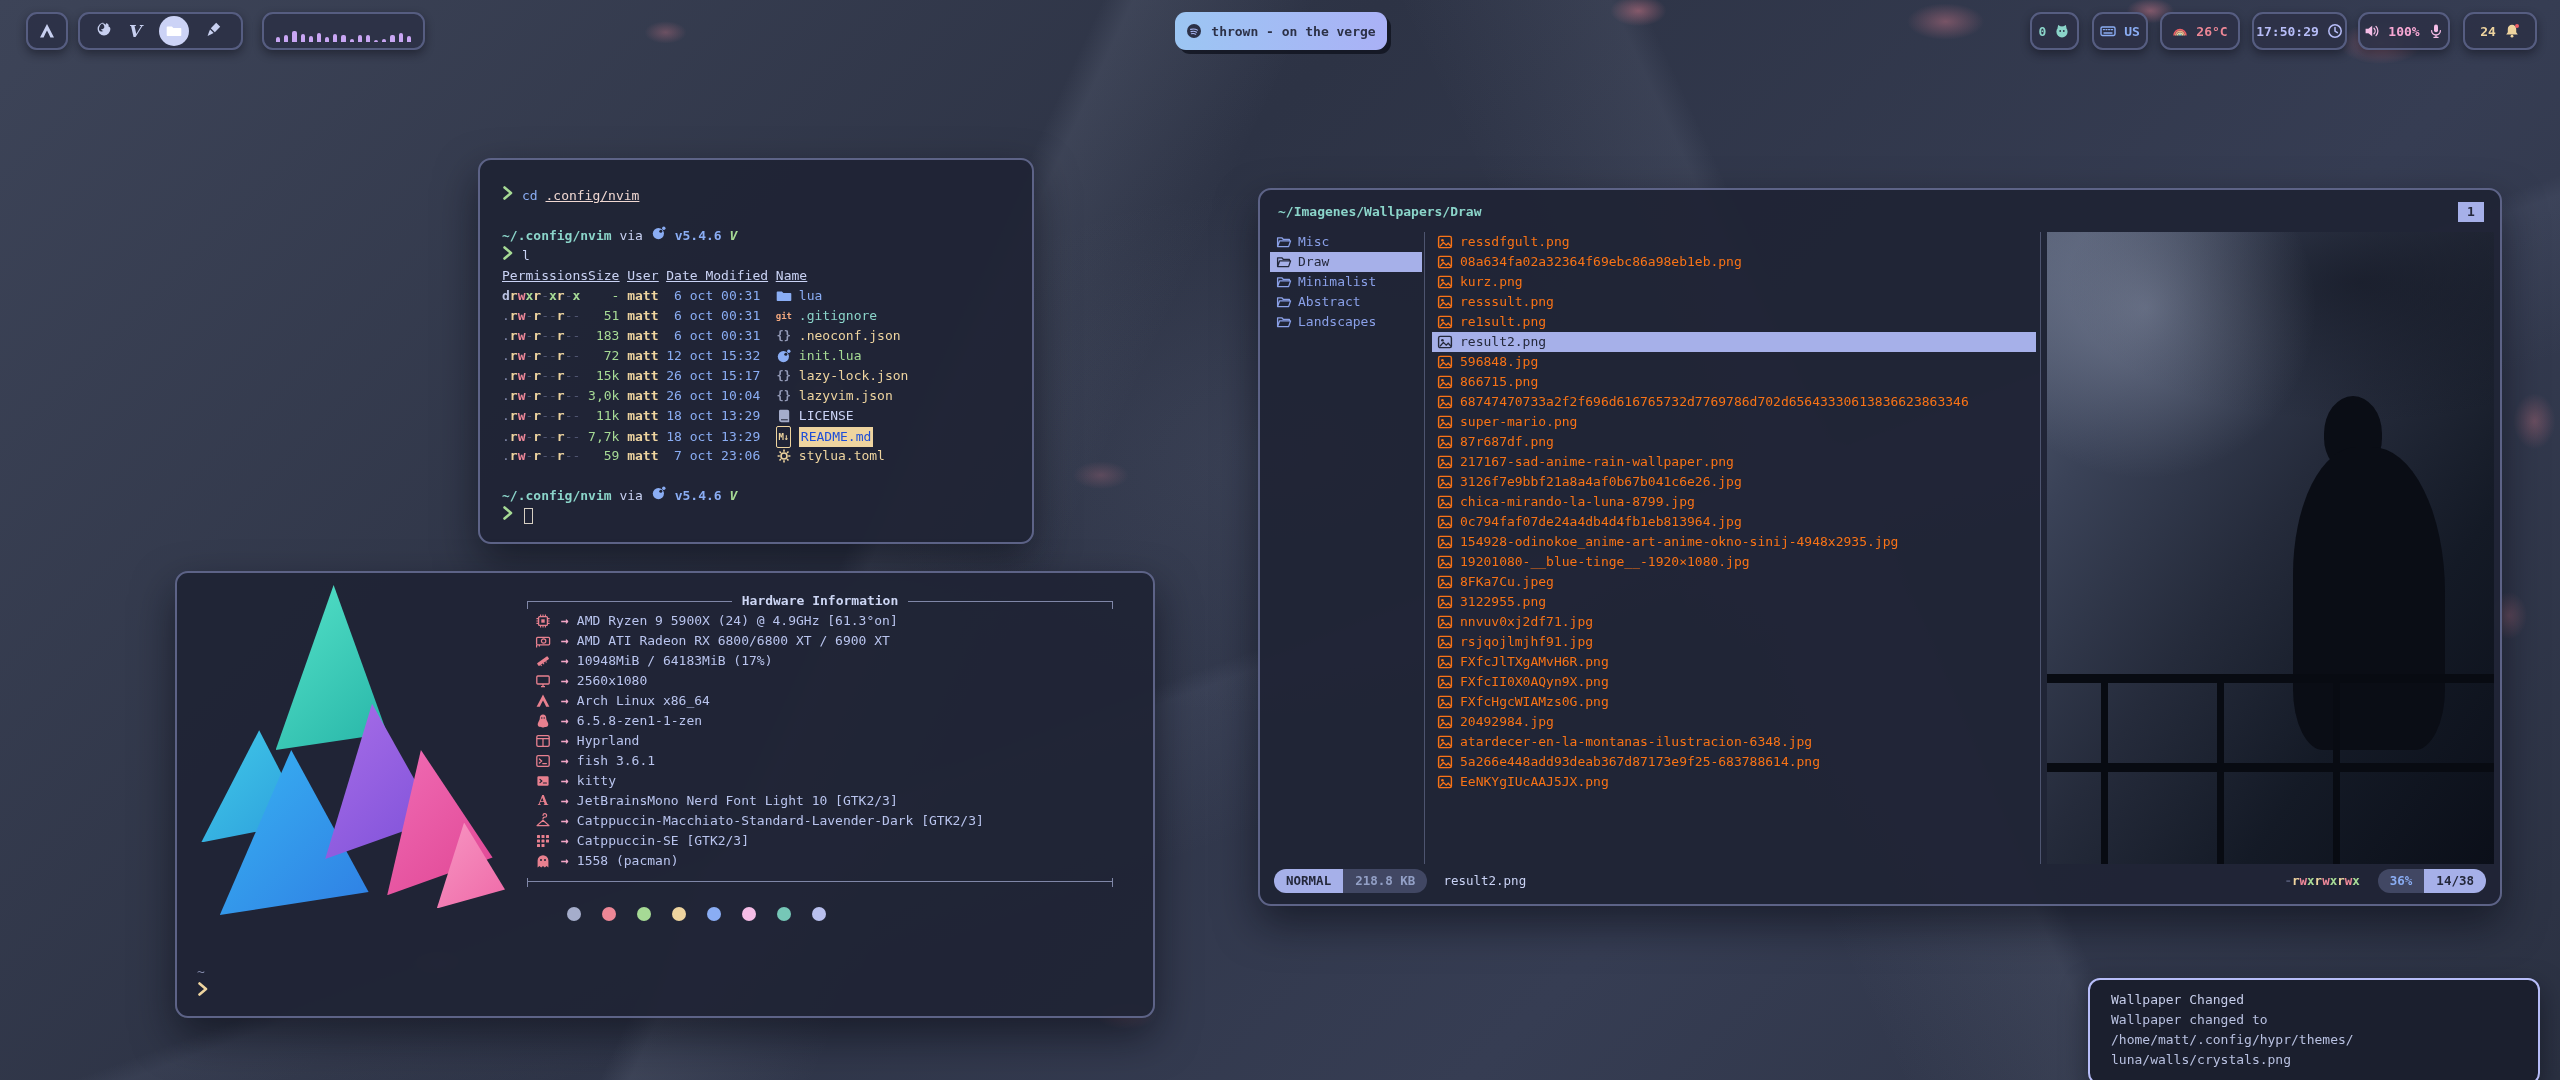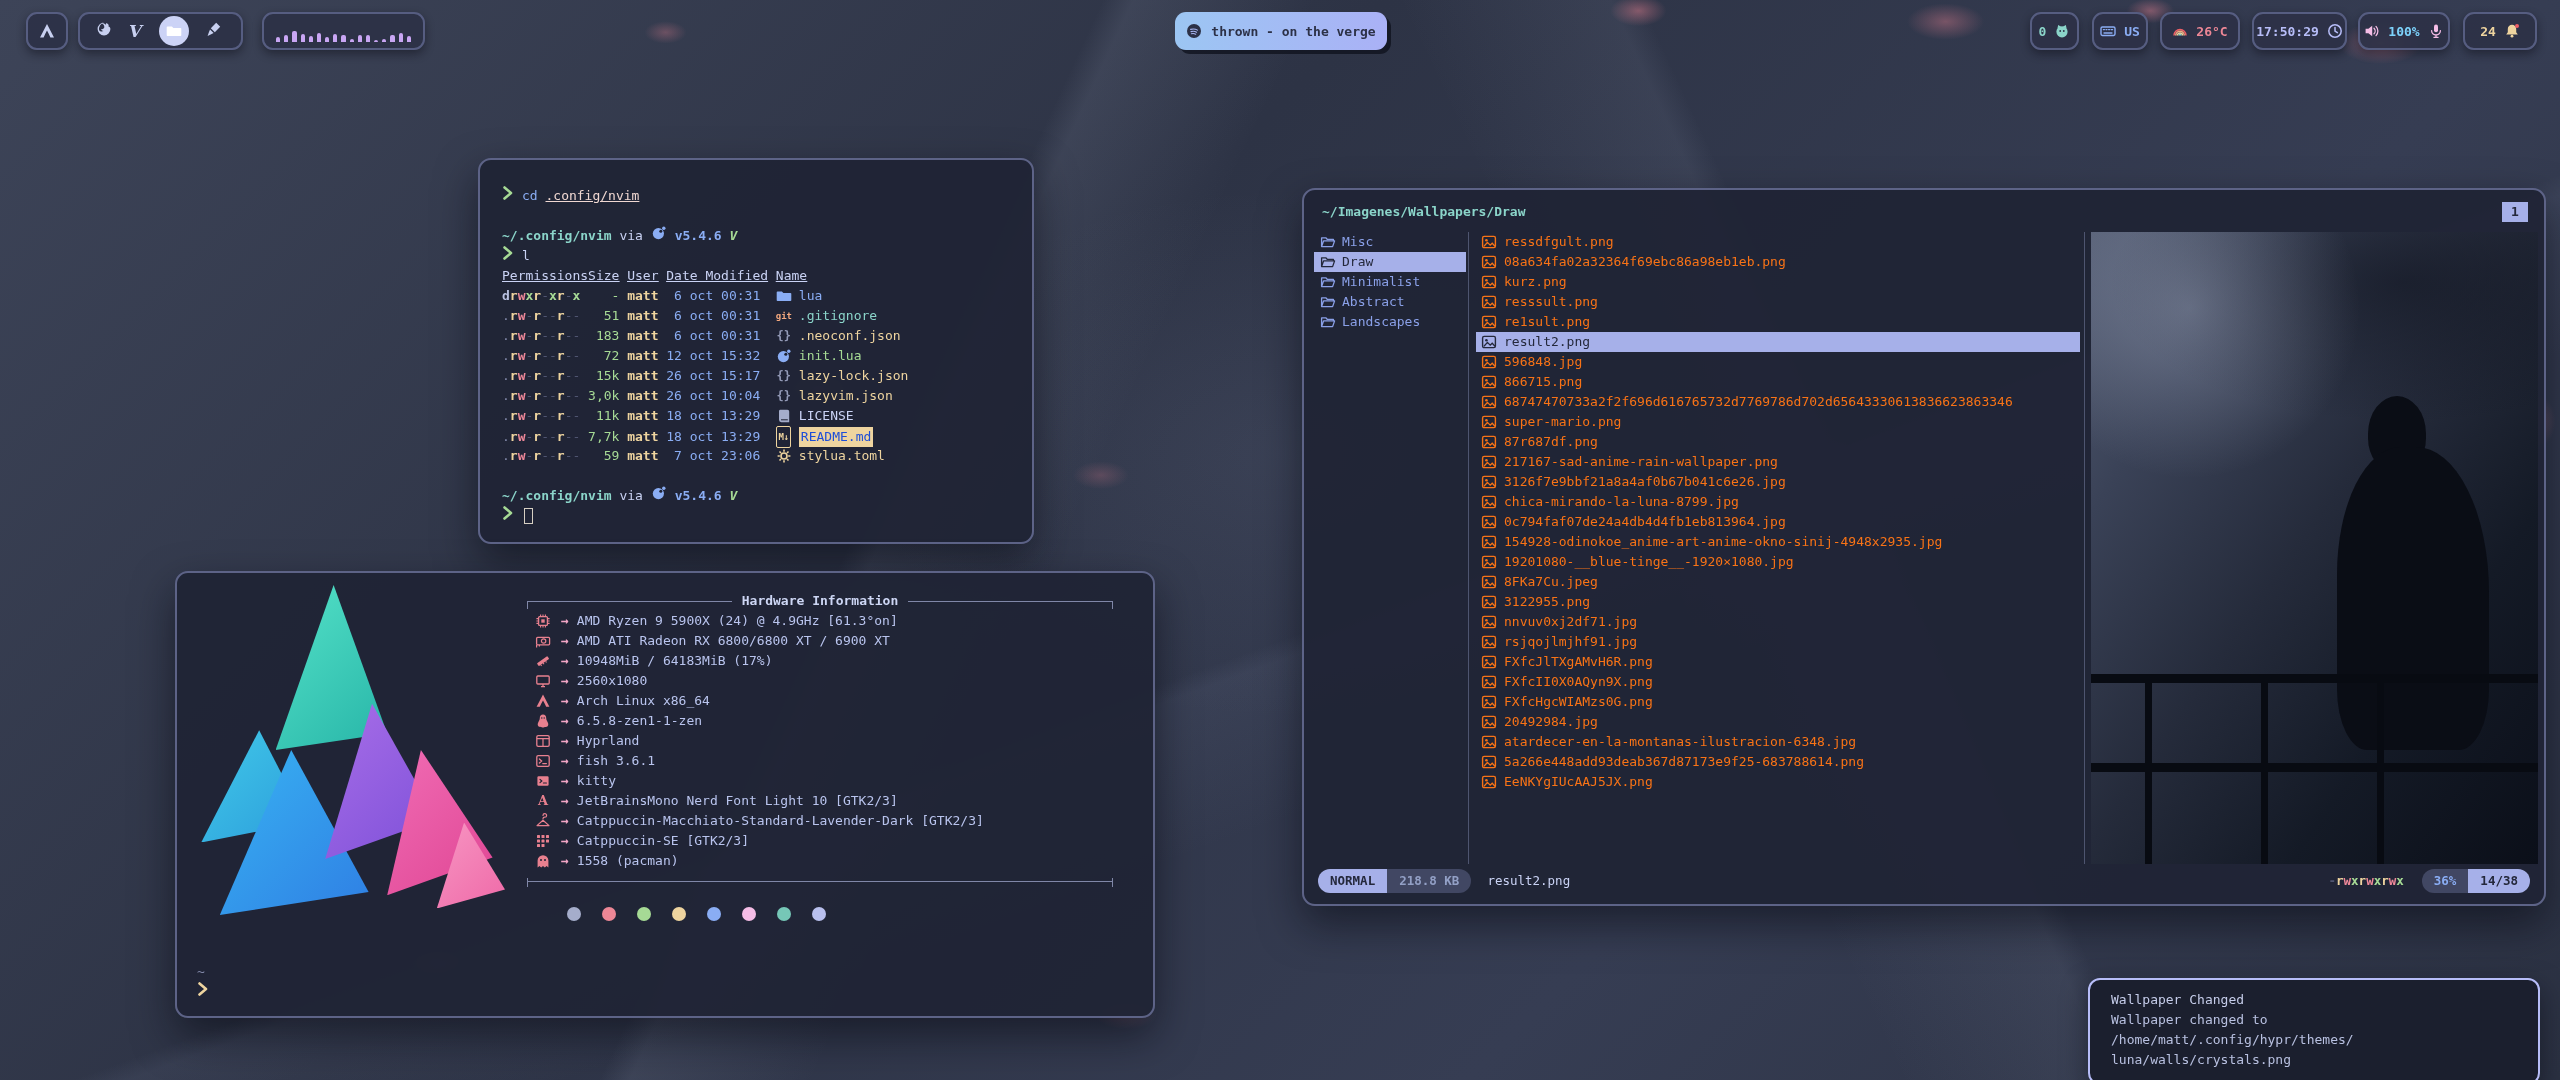--- a/index.html
+++ b/index.html
@@ -85,21 +85,21 @@
   .fbox-line .rule.stub-r::after { content:""; position:absolute; top:-4px; right:0; height:9px; border-left:1px solid #8087a8; }
   .fbox-line .ttl { padding:0 10px; }
   .frow { display:flex; align-items:center; height:20px; padding-left:6px; gap:8px; }
   .frow .ficon { width:20px; color:#e8808f; display:flex; justify-content:center; }
   .frow .farrow { color:#f2a6c6; font-weight:bold; }
   .dots { display:flex; gap:21px; padding:16px 0 0 40px; }
   .dot { width:14px; height:14px; border-radius:50%; }
   #fetch-prompt { position:absolute; left:20px; bottom:14px; }
 
   
-  #fm { left:1258px; top:188px; width:1244px; height:718px; font-size:13px; line-height:20px;margin-left:44px; }
+  #fm { left:1258px; top:188px; width:1244px; height:718px; font-size:13px; line-height:20px; }
   #fm-path { position:absolute; left:18px; top:12px; color:#8bd5ca; font-weight:bold; }
   #fm-tab { position:absolute; right:16px; top:12px; width:26px; height:20px; background:#a6b0e9;
     color:#24283b; text-align:center; font-weight:bold; }
   #fm-body { position:absolute; left:0; top:42px; bottom:40px; right:0; }
   #fm-side { position:absolute; left:10px; top:0; width:152px; }
   .side-row { display:flex; gap:6px; align-items:center; height:20px; padding:0 6px; color:#8aa0e8; }
   .side-row.selected { background:#a6b0e9; color:#24283b; }
   .vdiv { position:absolute; top:0; bottom:0; width:1px; background:#4e5570; }
   #fm-list { position:absolute; left:172px; top:0; width:604px; overflow:hidden; }
   .fm-row { display:flex; gap:7px; align-items:center; height:20px; padding:0 5px;
@@ -235,21 +235,21 @@
           </svg>
         </span>
       </div>
       <div class="pill statuspill" style="left: 2358px; width: 92px;">
         <span class="icon" style="color: rgb(245, 189, 230); display: inline-flex; align-items: center;">
           <svg width="16" height="16" viewBox="0 0 16 16" xmlns="http://www.w3.org/2000/svg">
             <path fill="currentColor" d="M1.6 5.8v4.4h2.8l3.8 3V2.8l-3.8 3z"></path>
             <path d="M10 5.2a4 4 0 0 1 0 5.6M12 3.4a6.6 6.6 0 0 1 0 9.2" stroke="currentColor" stroke-width="1.3" fill="none" stroke-linecap="round"></path>
           </svg>
         </span>
-        <span style="color: #7dd3fc;">100%</span>
+        <span style="color: #f9a8d4;">100%</span>
         <span class="icon" style="color: rgb(245, 189, 230); display: inline-flex; align-items: center;">
           <svg width="16" height="16" viewBox="0 0 16 16" xmlns="http://www.w3.org/2000/svg">
             <rect x="6" y="1.6" width="4" height="7.6" rx="2" fill="currentColor"></rect>
             <path d="M3.6 7.6a4.4 4.4 0 0 0 8.8 0M8 12v2.4M6 14.4h4" stroke="currentColor" stroke-width="1.3" fill="none" stroke-linecap="round"></path>
           </svg>
         </span>
       </div>
       <div class="pill statuspill" style="left: 2463px; width: 74px;">
         <span style="color: rgb(238, 212, 159);">24</span>
         <span class="icon" style="color: rgb(238, 212, 159); display: inline-flex; align-items: center;">

